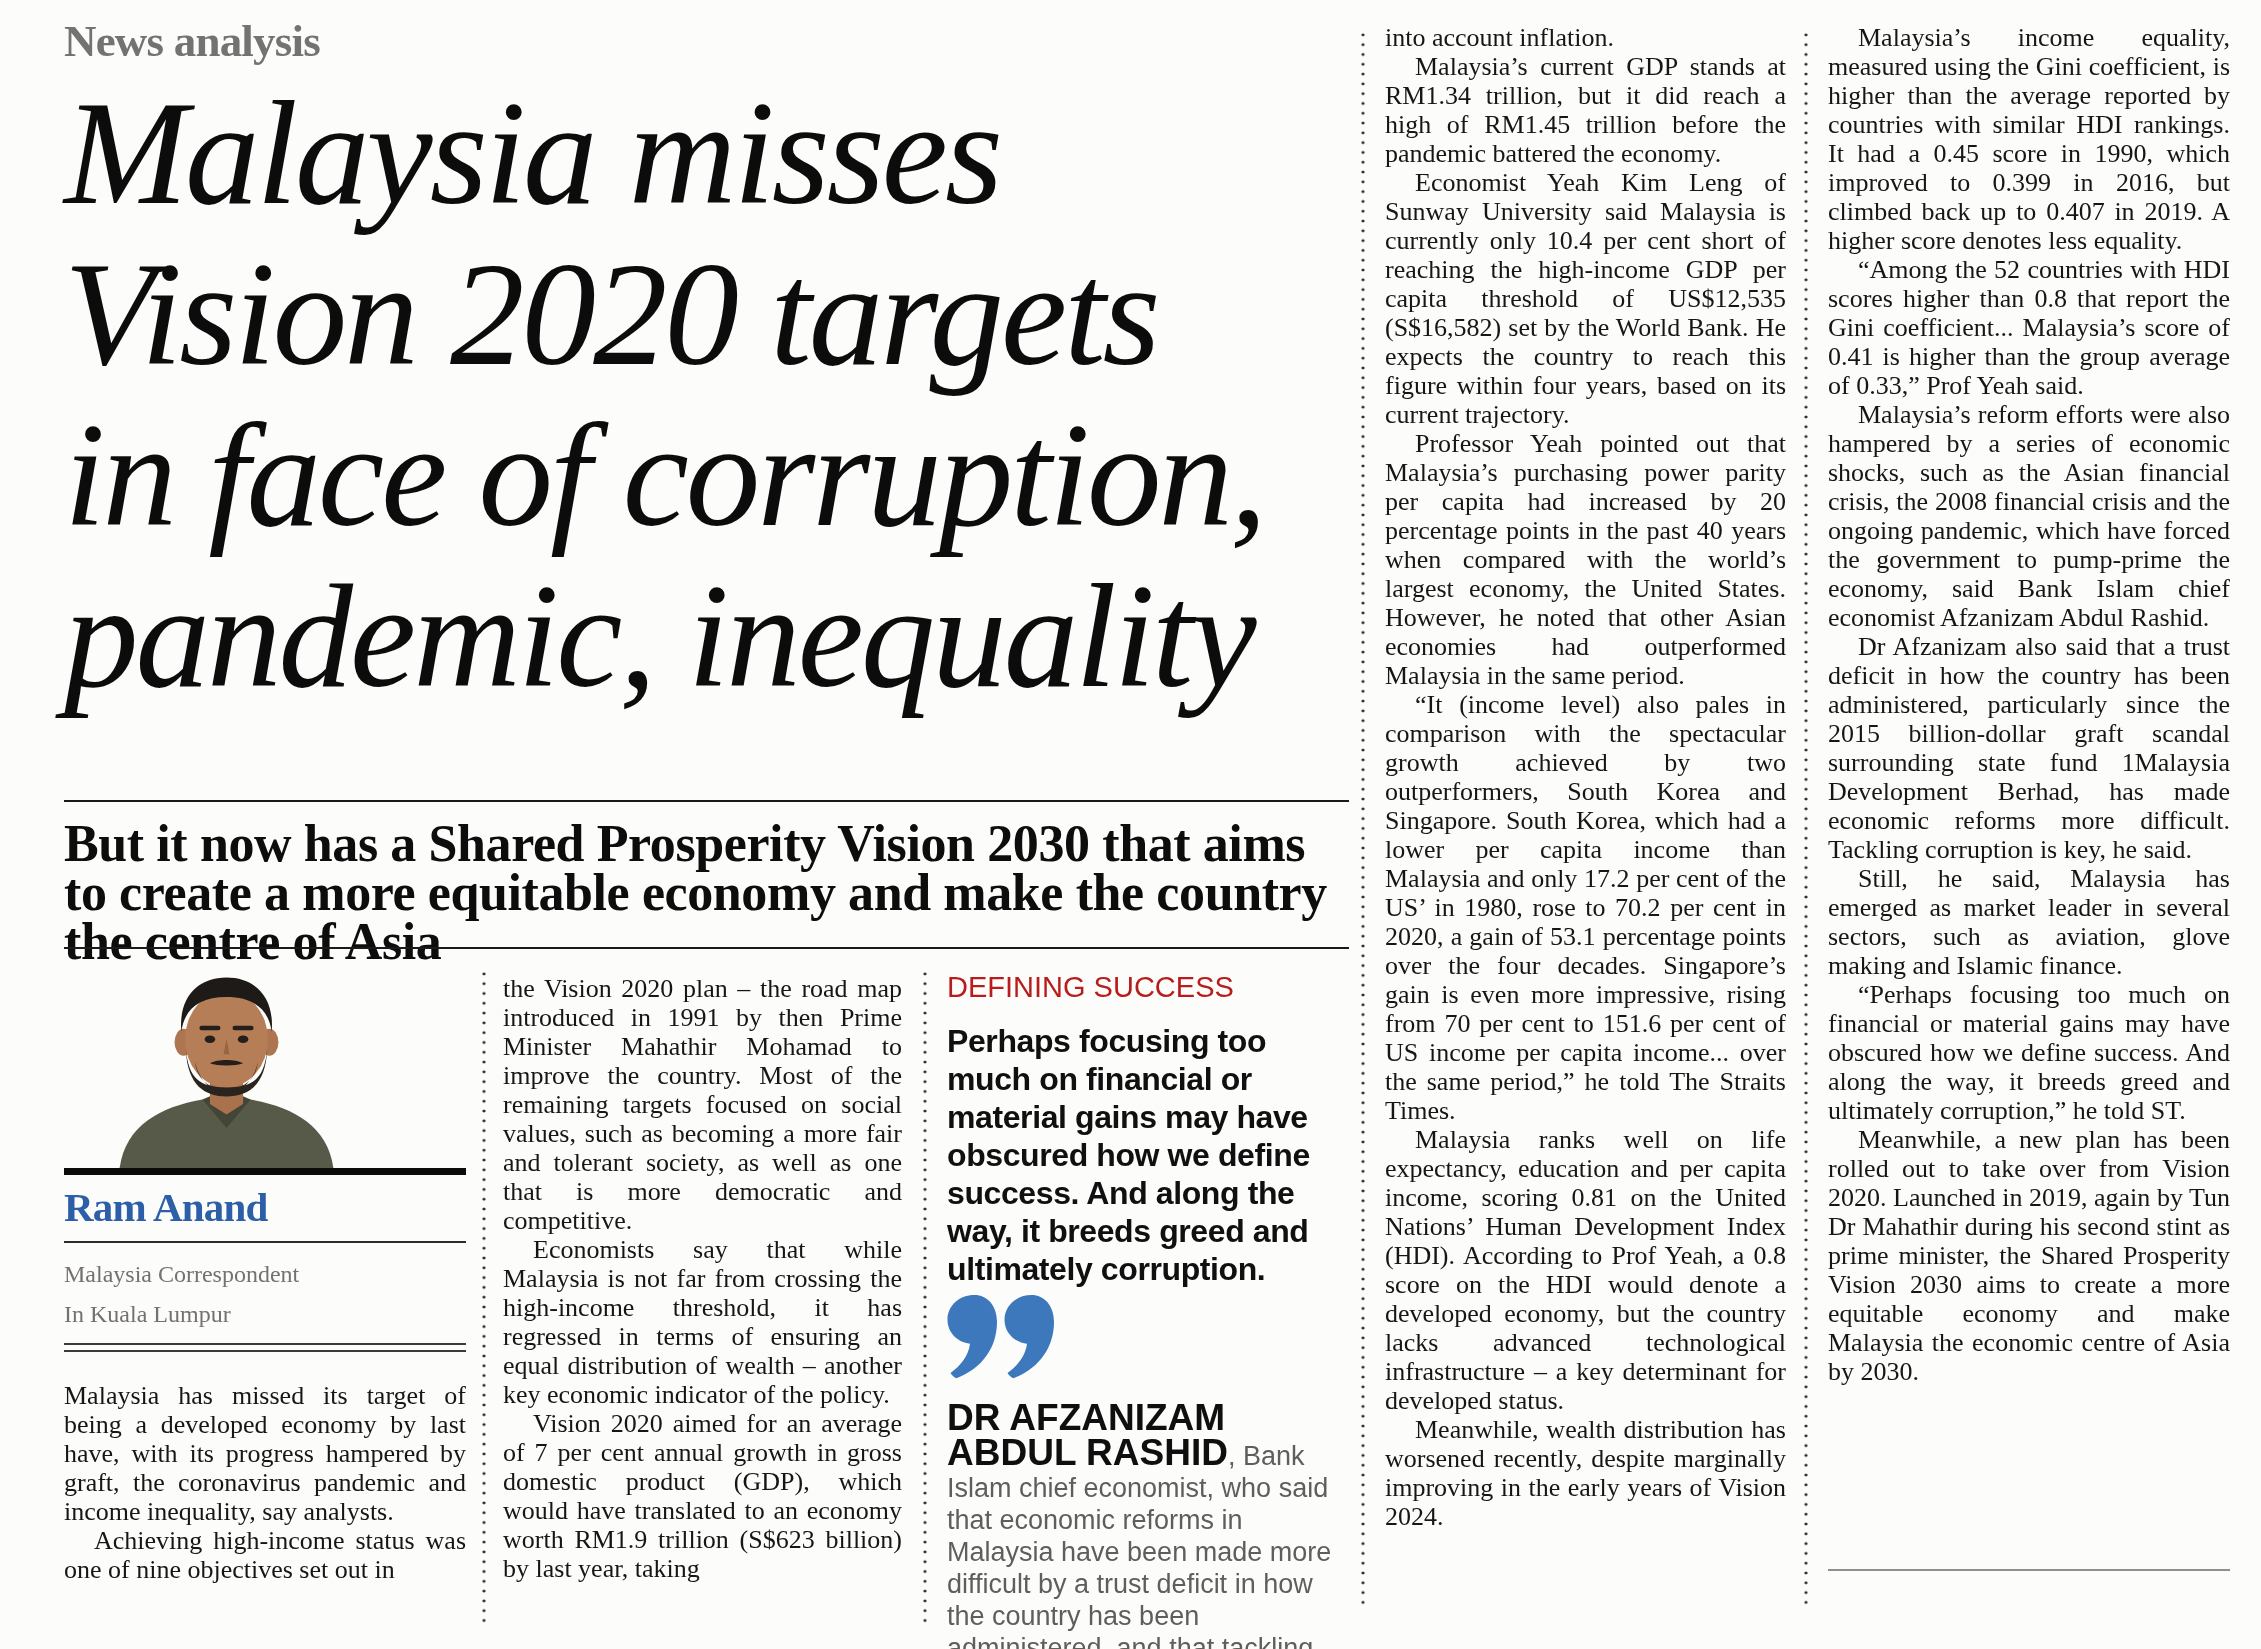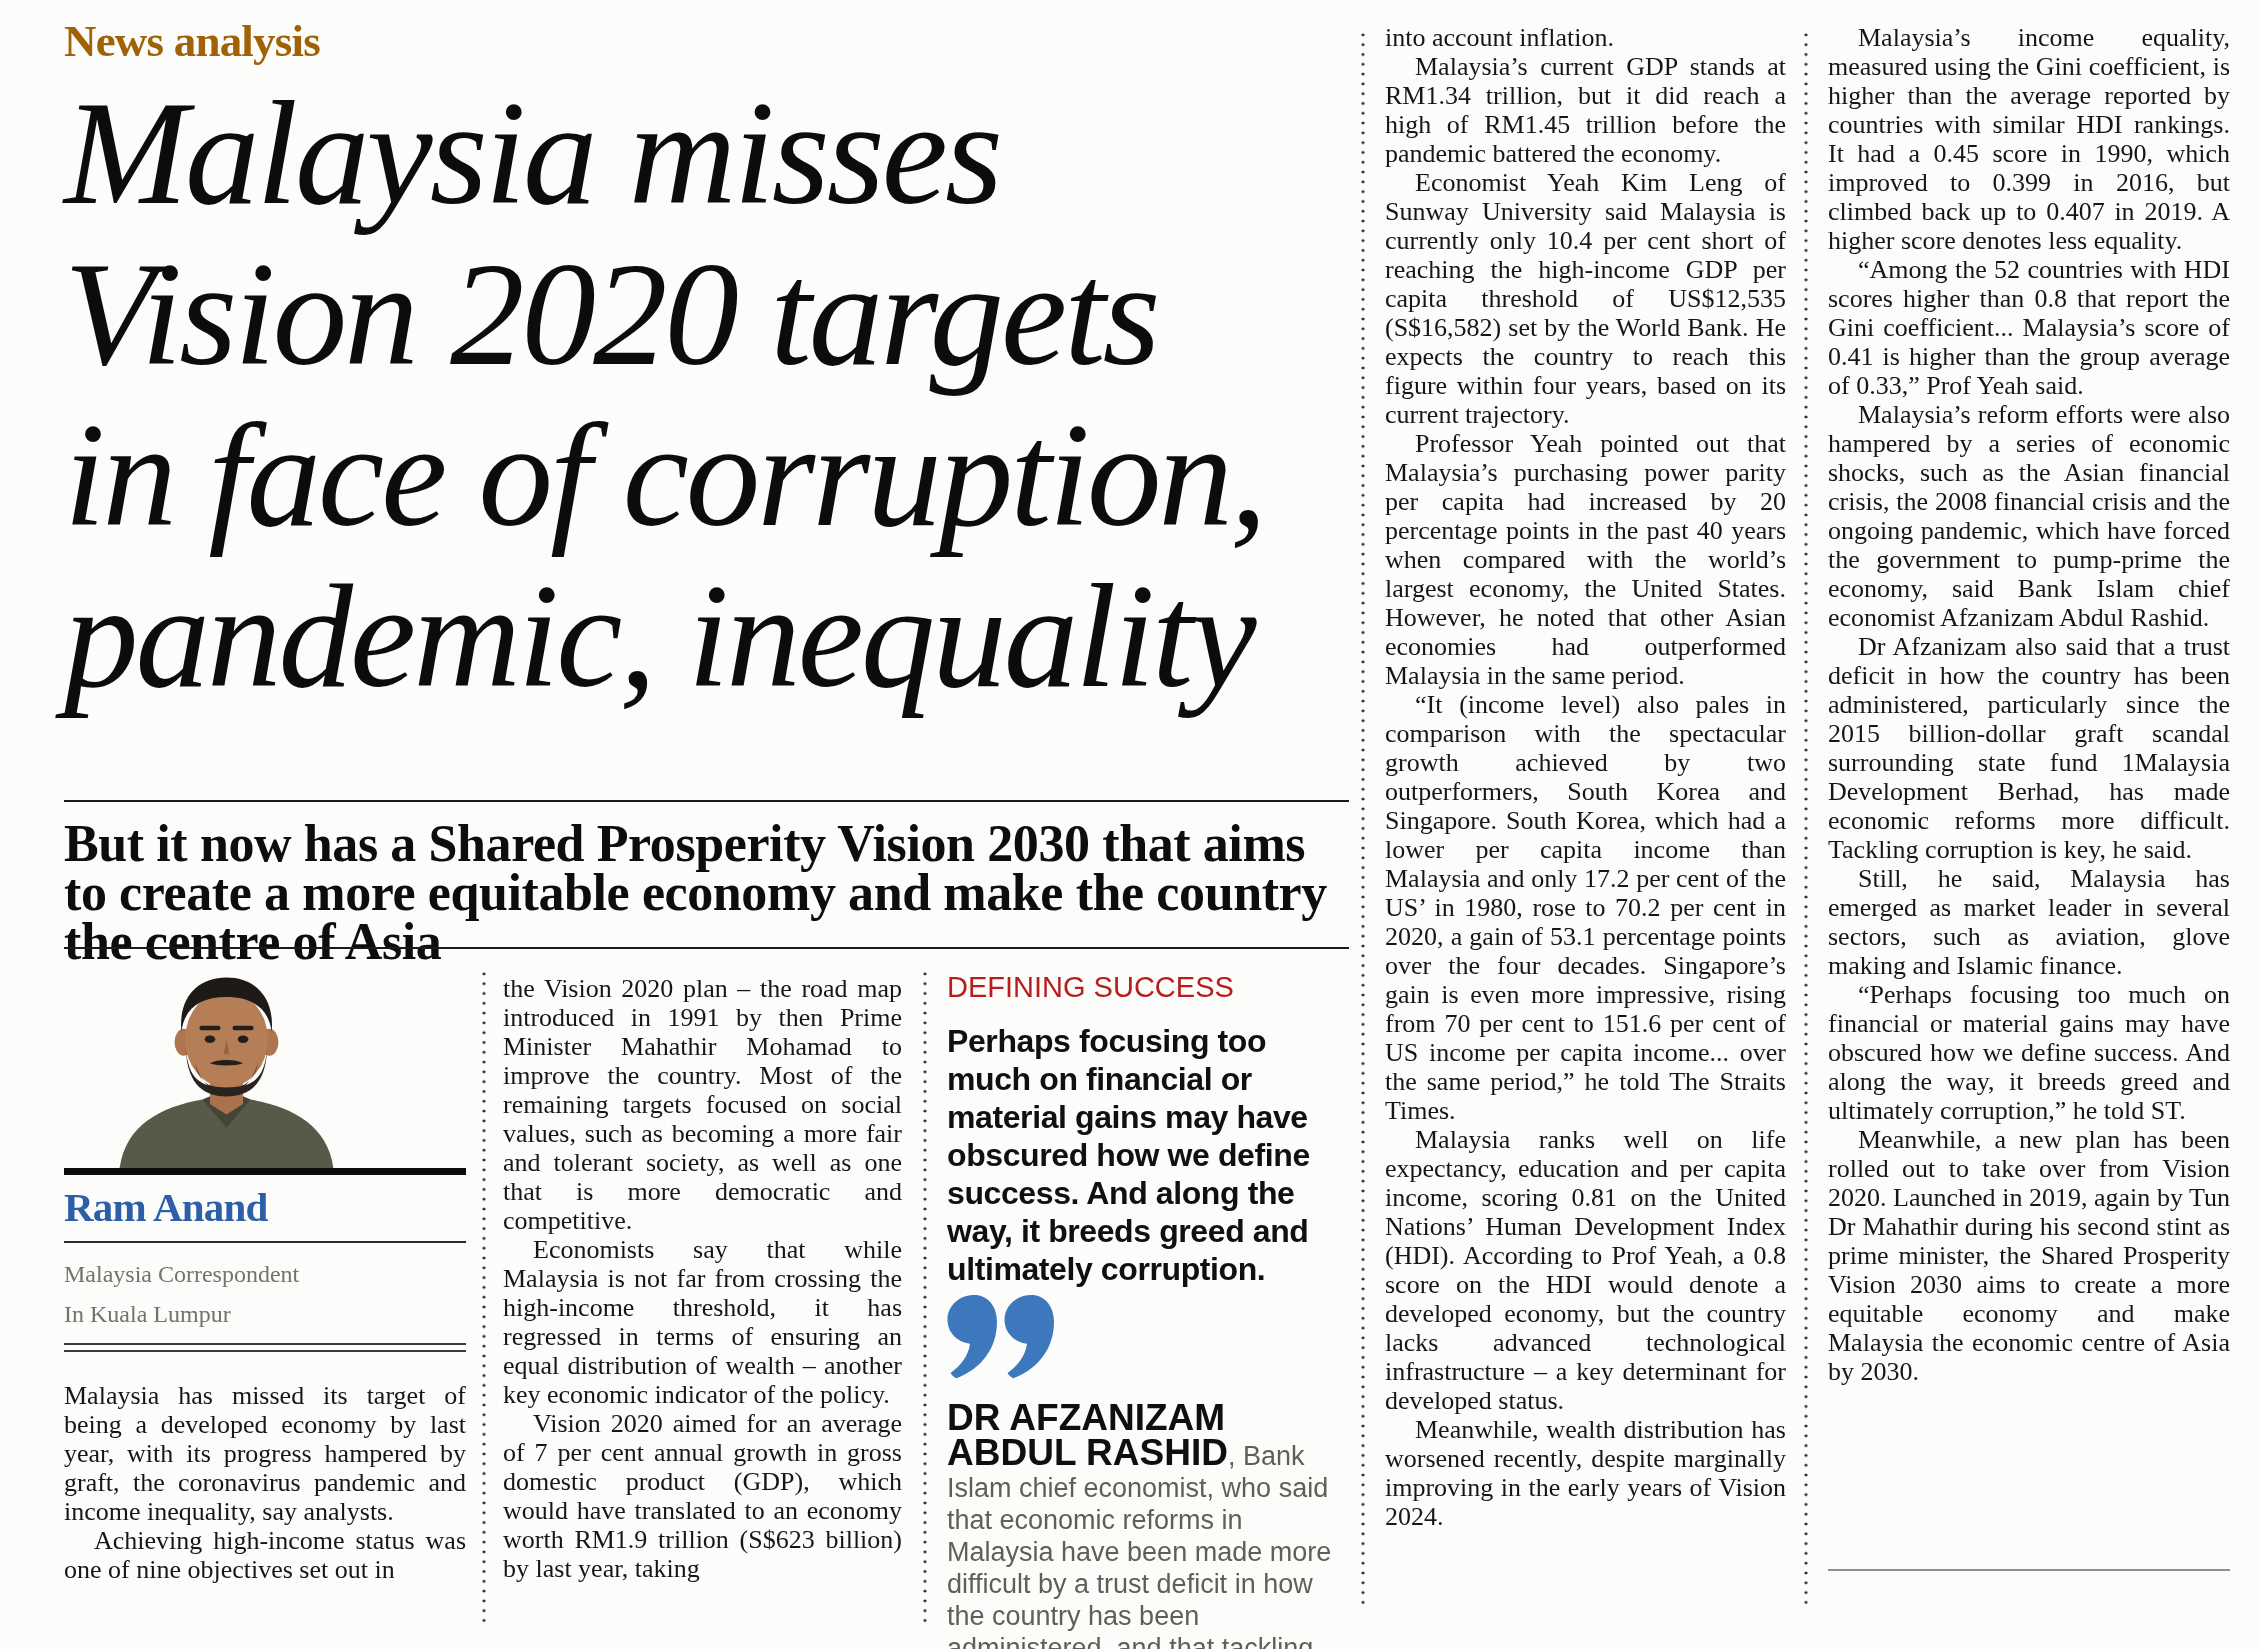--- a/index.html
+++ b/index.html
@@ -5,21 +5,21 @@
   html,body { margin:0; padding:0; background:#e8e8e6; }
   .page {
     position:relative; width:2261px; height:1650px;
     background:#fcfcfa; overflow:hidden;
     font-family:"Liberation Serif", serif; color:#141414;
   }
   .abs { position:absolute; }
 
   .kicker {
     left:64px; top:15px; width:678px;
-    font-size:45px; font-weight:bold; color:#a16207; letter-spacing:-0.8px;
+    font-size:45px; font-weight:bold; color:#737373; letter-spacing:-0.8px;
   }
   .headline {
     left:64px; top:72px; width:1296px;
     font-style:italic; font-size:149px; line-height:161px;
     letter-spacing:-3px; color:#0c0c0c; white-space:nowrap;
   }
   .rule-heavy { height:2.3px; background:#1a1a1a; }
   .subhead {
     left:64px; top:819px; width:1285px;
     font-size:52px; font-weight:bold; line-height:49px;
@@ -126,21 +126,21 @@
   <div class="abs byline-name">Ram Anand</div>
   <div class="abs rule-thin" style="left:64px; top:1241px; width:402px;"></div>
   <div class="abs byline-role">
     <div>Malaysia Correspondent</div>
     <div>In Kuala Lumpur</div>
   </div>
   <div class="abs dbl-rule" style="top:1343px;"></div>
   <div class="abs dbl-rule" style="top:1350px;"></div>
 
   <div class="abs bodycol col1">
-      <p class="no-indent">Malaysia has missed its target of being a developed economy by last year, with its progress hampered by graft, the coronavirus pandemic and income inequality, say analysts.</p>
+      <p class="no-indent">Malaysia has missed its target of being a developed economy by last have, with its progress hampered by graft, the coronavirus pandemic and income inequality, say analysts.</p>
       <p>Achieving high-income status was one of nine objectives set out in</p>
     </div>
   <div class="abs bodycol col2">
       <p class="no-indent">the Vision 2020 plan – the road map introduced in 1991 by then Prime Minister Mahathir Mohamad to improve the country. Most of the remaining targets focused on social values, such as becoming a more fair and tolerant society, as well as one that is more democratic and competitive.</p>
       <p>Economists say that while Malaysia is not far from crossing the high-income threshold, it has regressed in terms of ensuring an equal distribution of wealth – another key economic indicator of the policy.</p>
       <p>Vision 2020 aimed for an average of 7 per cent annual growth in gross domestic product (GDP), which would have translated to an economy worth RM1.9 trillion (S$623 billion) by last year, taking</p>
     </div>
   <div class="abs bodycol col4">
       <p class="no-indent">into account inflation.</p>
       <p>Malaysia’s current GDP stands at RM1.34 trillion, but it did reach a high of RM1.45 trillion before the pandemic battered the economy.</p>

